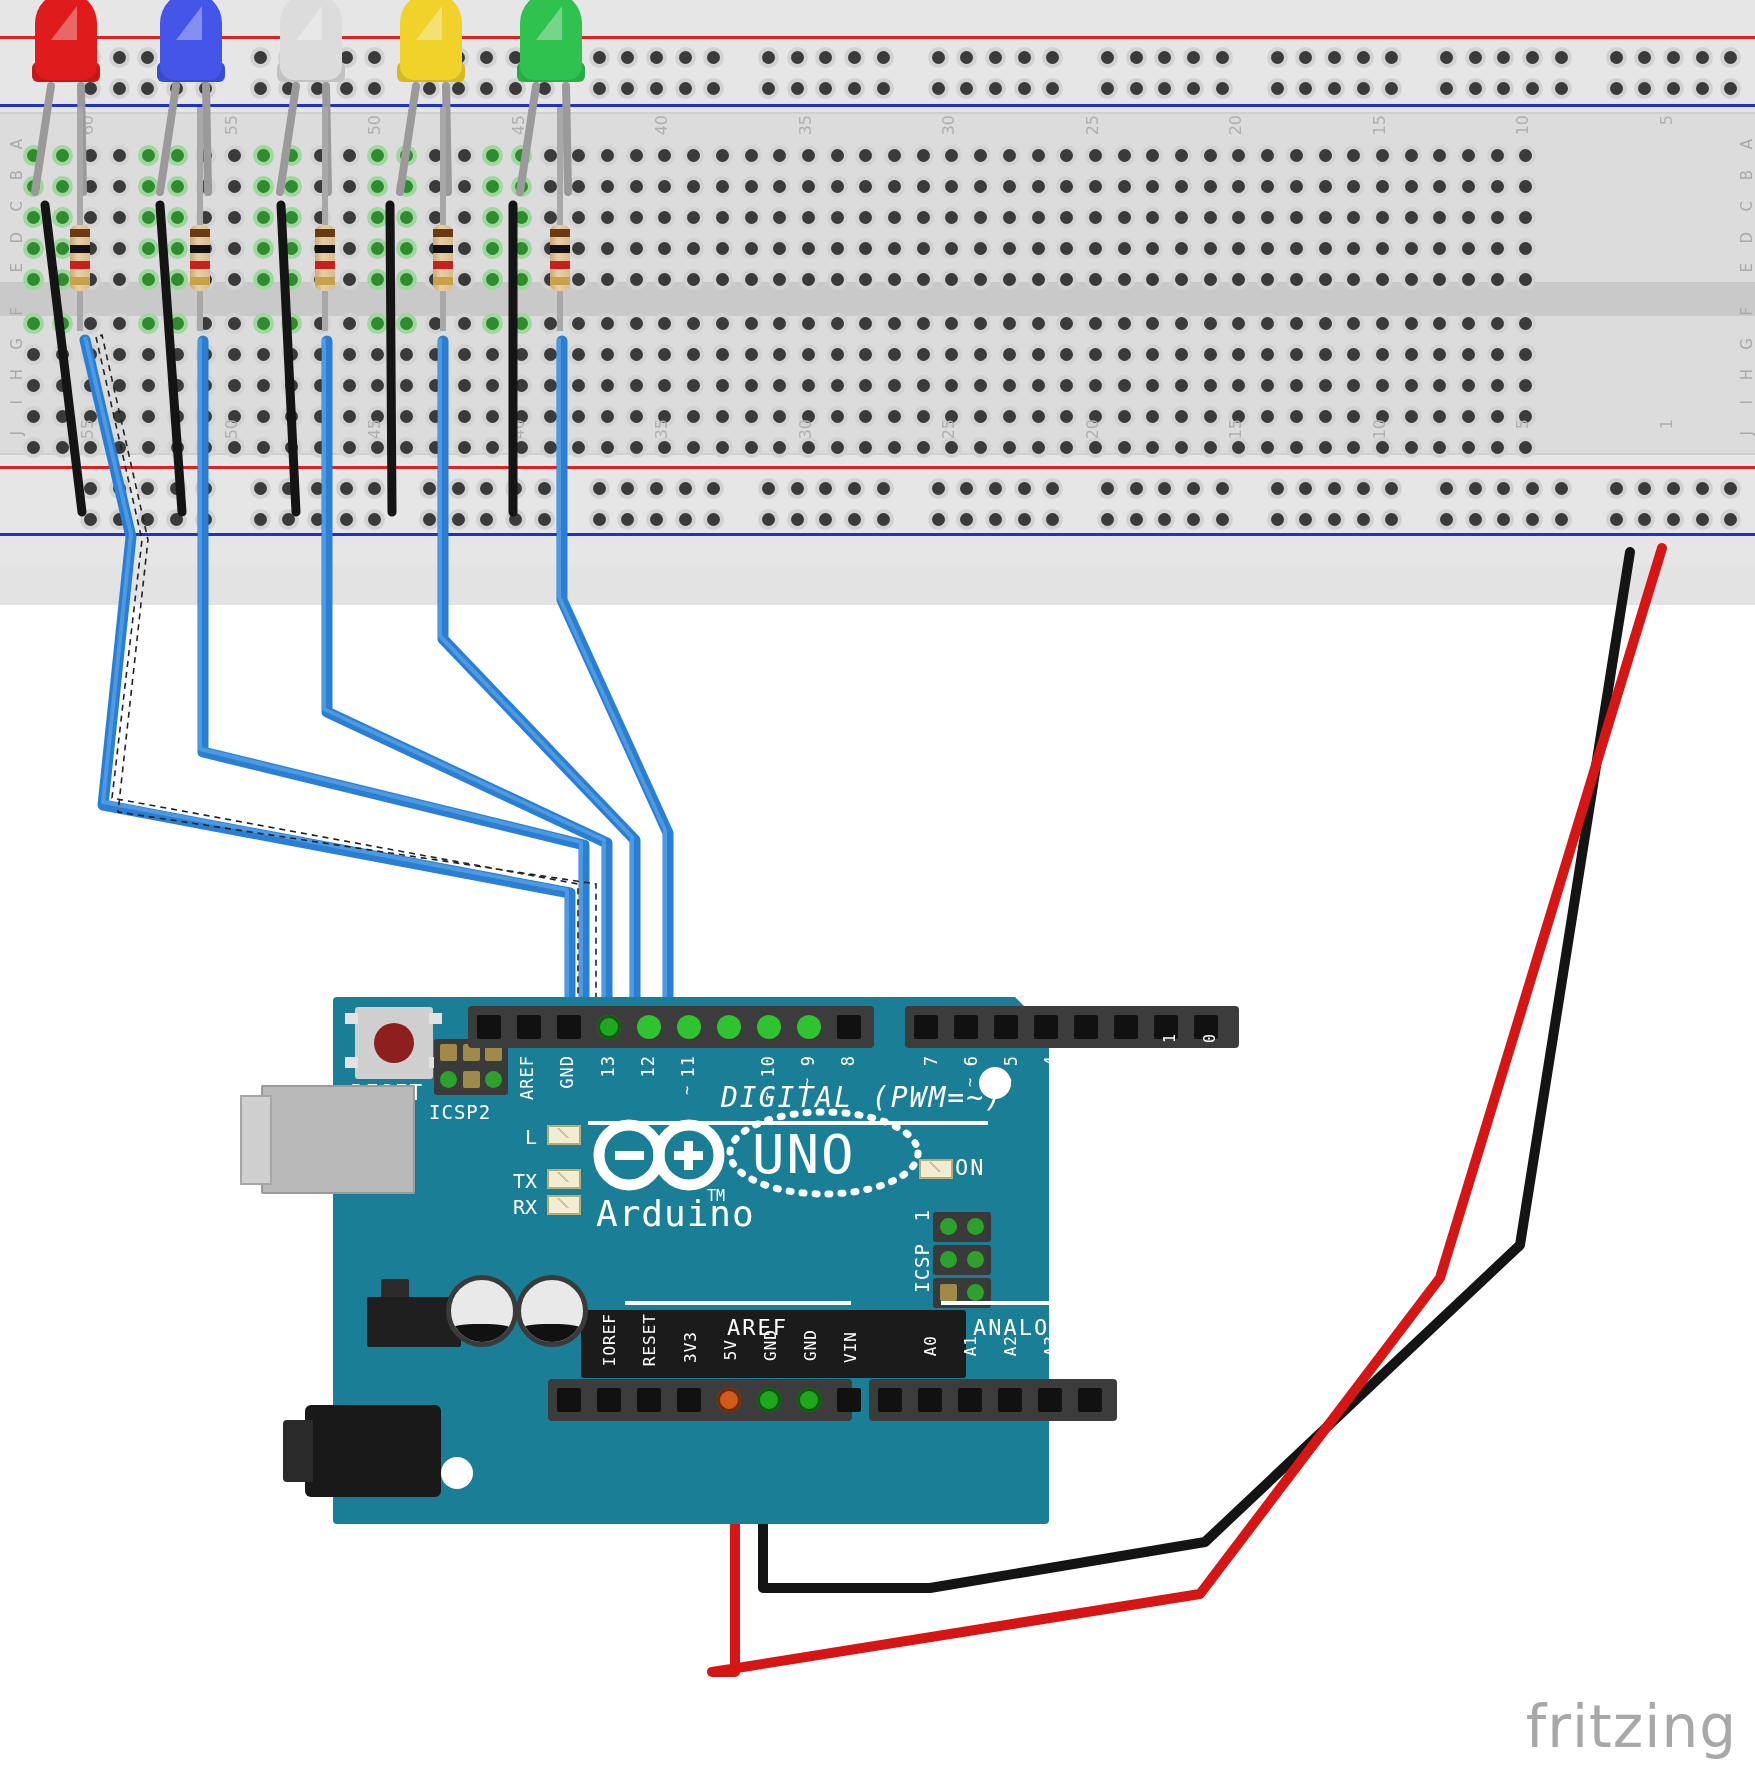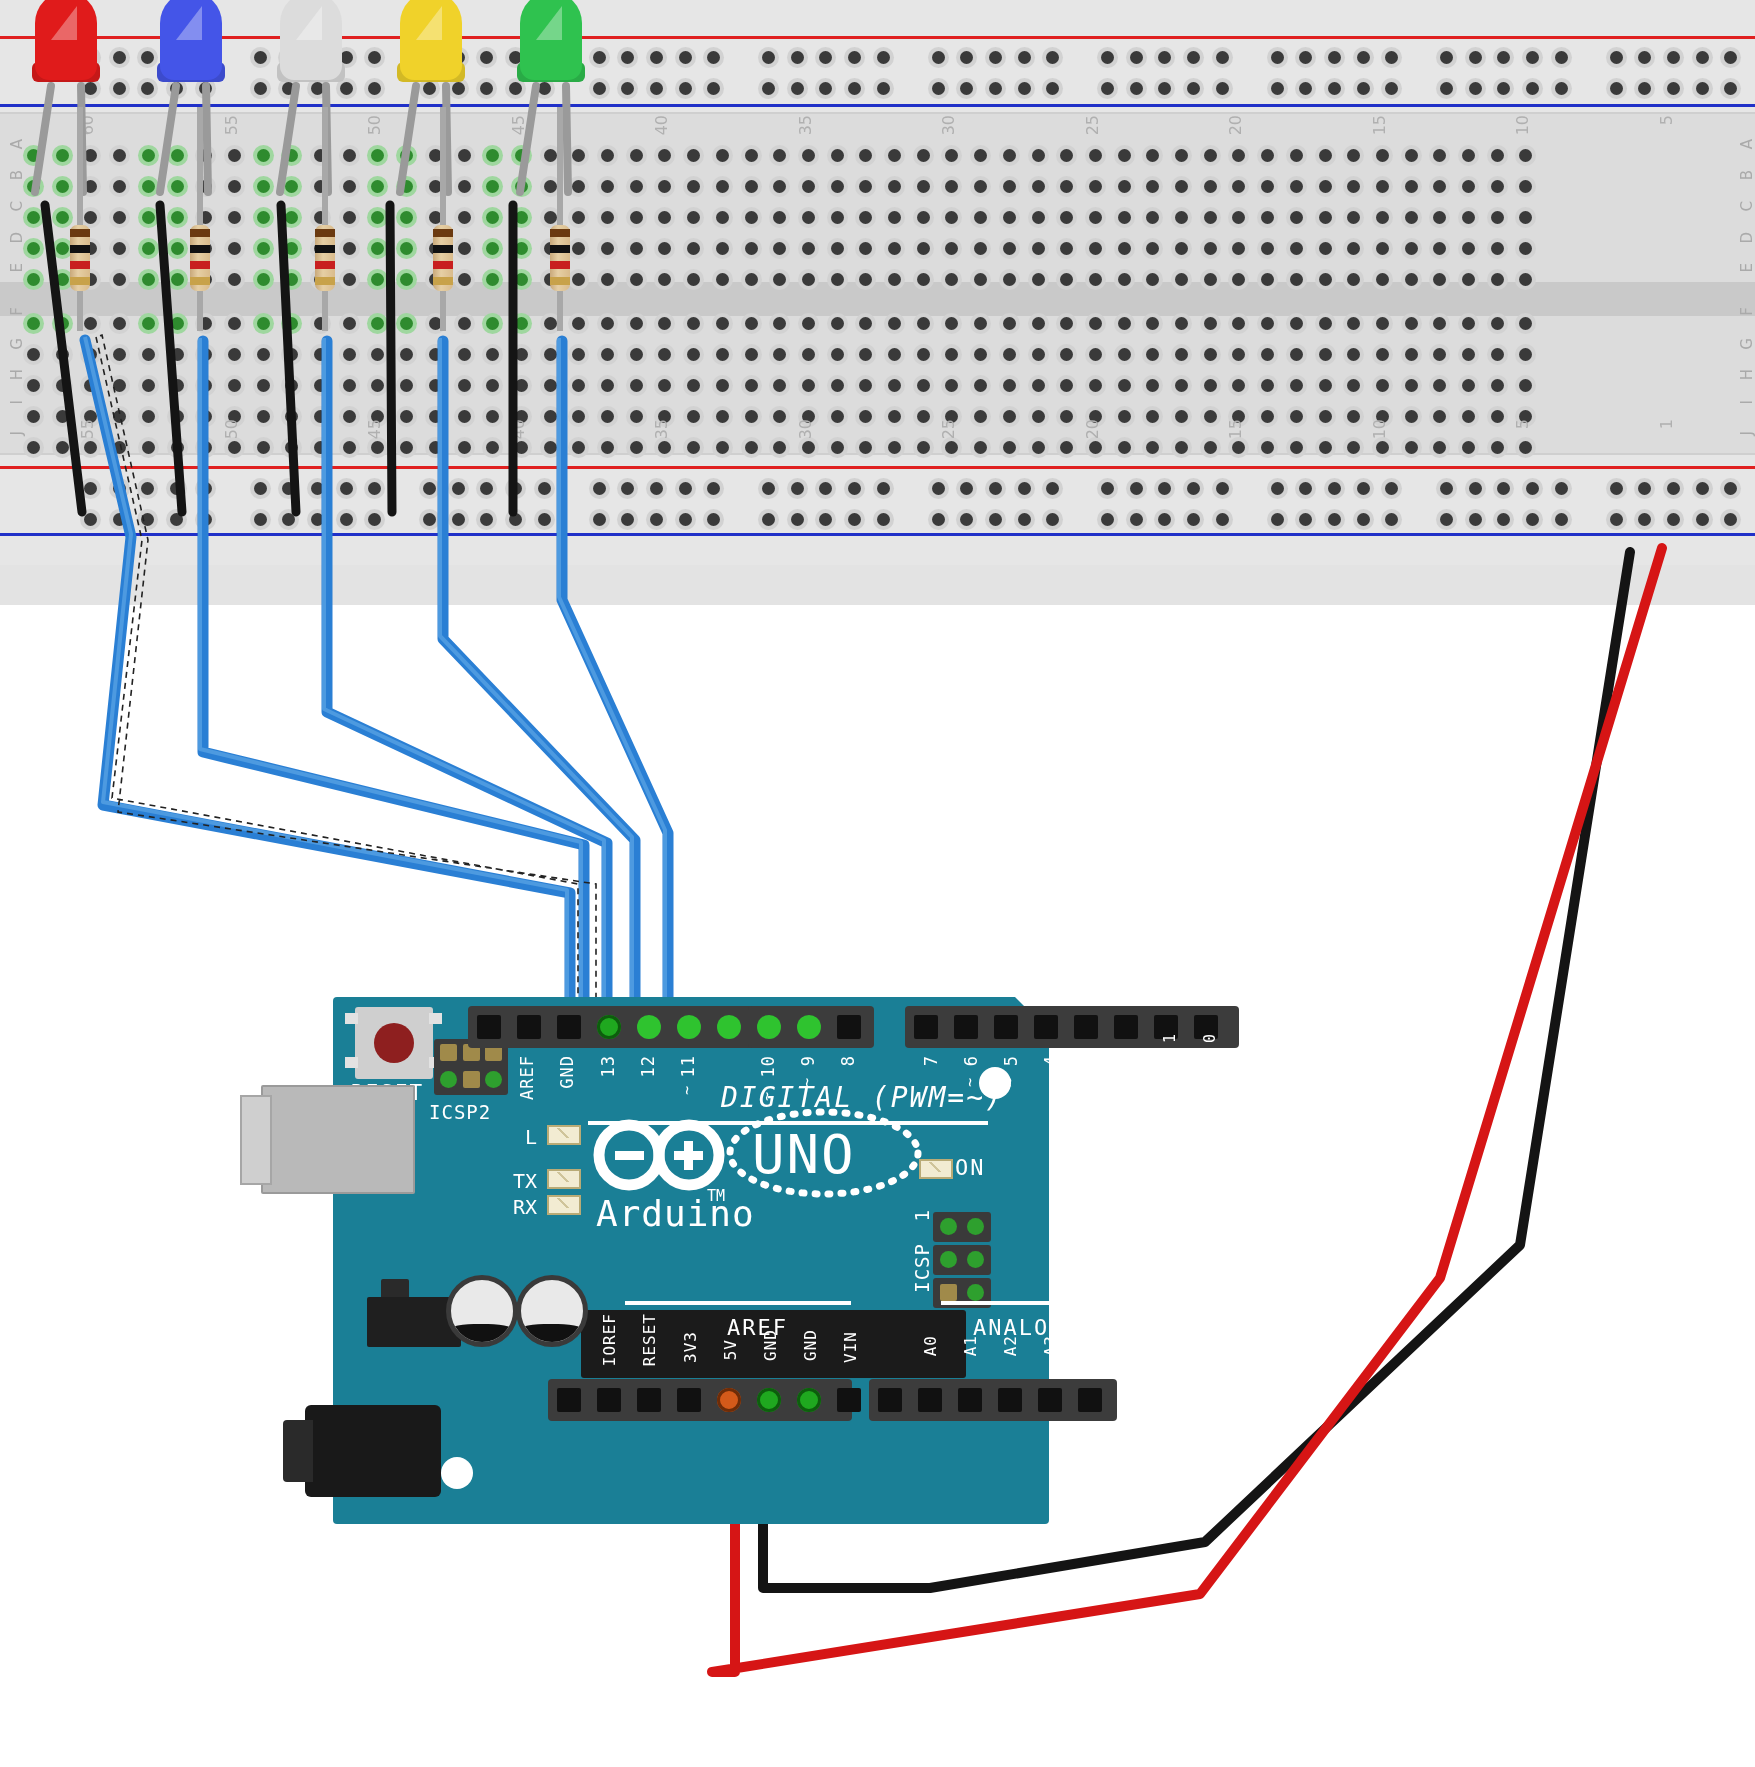--- a/index.html
+++ b/index.html
@@ -1189,13 +1189,14 @@
     <div class="wline" style="left:608px;top:304px;width:176px;"></div>
     <div class="btxt" style="left:640px;top:318px;font-size:22px;letter-spacing:2px;">ANALOG IN</div>
   </div>
 
   <div class="usb" style="left:261px;top:1085px;width:150px;height:105px;"></div>
   <div style="position:absolute;left:240px;top:1095px;width:28px;height:86px;background:#cfcfcf;border:2px solid #a6a6a6;"></div>
 
   <div class="barrel" style="left:305px;top:1405px;width:136px;height:92px;"></div>
   <div class="barrel" style="left:283px;top:1420px;width:30px;height:62px;background:#2a2a2a;border-radius:4px 0 0 4px;"></div>
 
+  <div class="fritz">fritzing</div>
 </div>
 
 </body></html>

